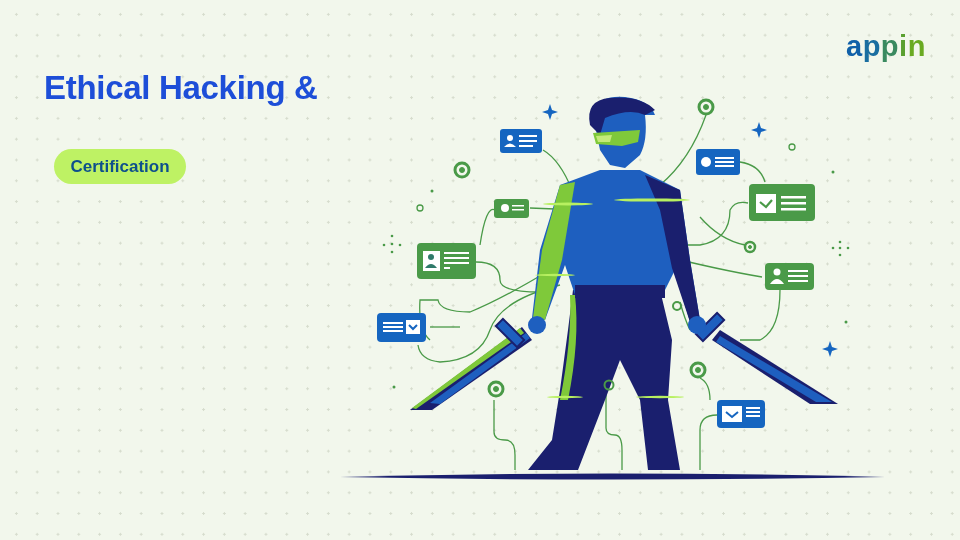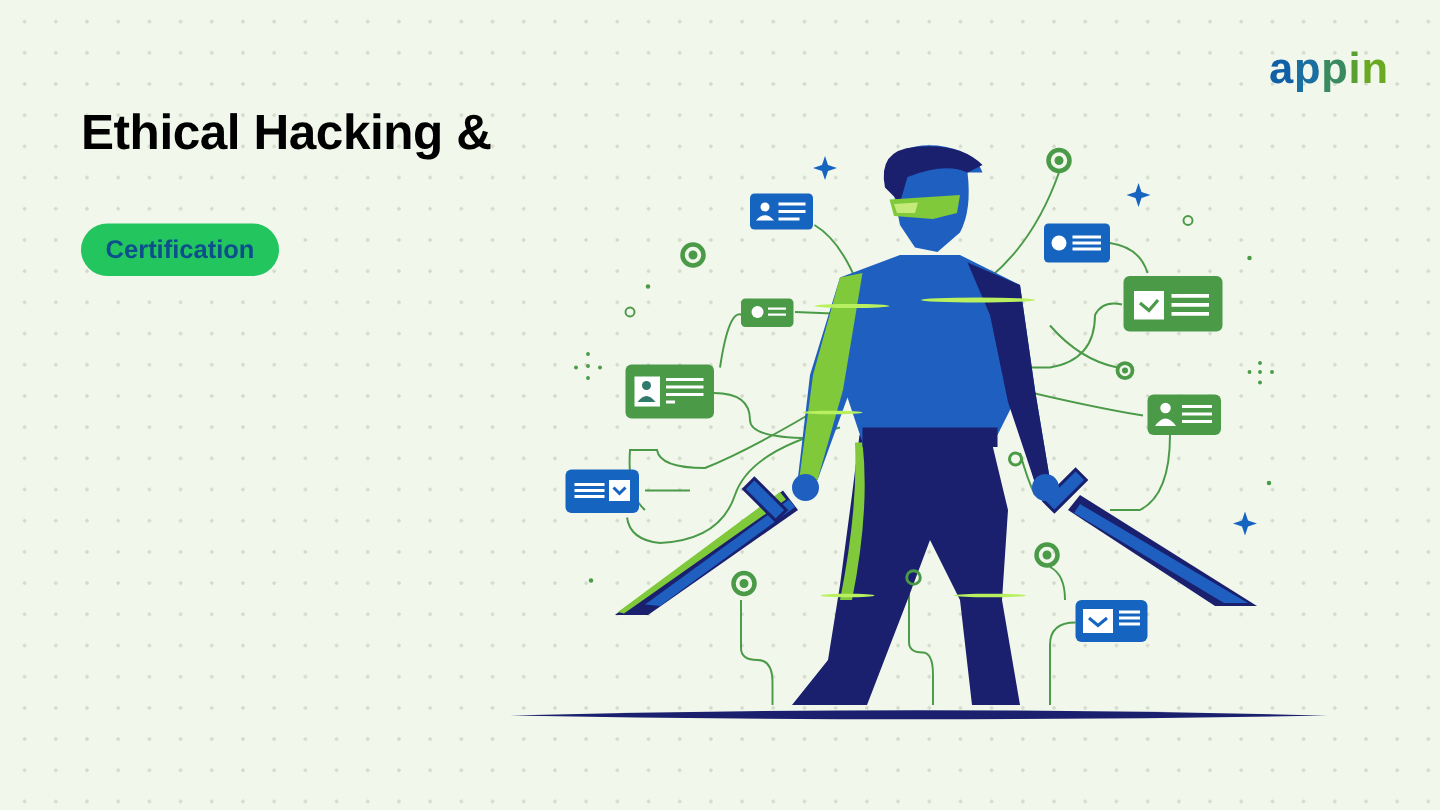--- a/index.html
+++ b/index.html
@@ -1,23 +1,23 @@
 <!DOCTYPE html>
 <html><head>
 <meta charset="utf-8">
 <style>
   html,body{margin:0;padding:0;}
   body{width:960px;height:540px;overflow:hidden;position:relative;
     background-color:#f2f7ec;
     background-image:radial-gradient(circle,#d6dccd 1px,transparent 1.3px);
     background-size:20.8px 20.8px;background-position:6px 4px;
     font-family:"Liberation Sans",sans-serif;}
-  .title{position:absolute;left:54px;top:70px;margin:0;color:#000000;font-weight:700;font-size:33px;line-height:36px;letter-spacing:-0.3px;}
+  .title{position:absolute;left:44px;top:70px;margin:0;color:#1d4ed8;font-weight:700;font-size:33px;line-height:36px;letter-spacing:-0.3px;}
   .title span{display:block;}
-  .badge{position:absolute;left:54px;top:149px;width:132px;height:35px;border-radius:18px;background:#22c55e;color:#0d4f8c;font-weight:700;font-size:17px;display:flex;align-items:center;justify-content:center;}
+  .badge{position:absolute;left:54px;top:149px;width:132px;height:35px;border-radius:18px;background:#bef264;color:#0d4f8c;font-weight:700;font-size:17px;display:flex;align-items:center;justify-content:center;}
   .logo{position:absolute;left:846px;top:30px;font-weight:700;font-size:29px;letter-spacing:0.5px;display:flex;}
   .logo .a{color:#1060a8;} .logo .p1{color:#1a6ea0;} .logo .p2{color:#3a8a60;} .logo .i{color:#5aa030;} .logo .n{color:#6aaa22;}
   svg.art{position:absolute;left:0;top:0;}
 </style>
 </head>
 <body>
 
 <h1 class="title">
   <span>Ethical Hacking &amp;</span>
 </h1>

